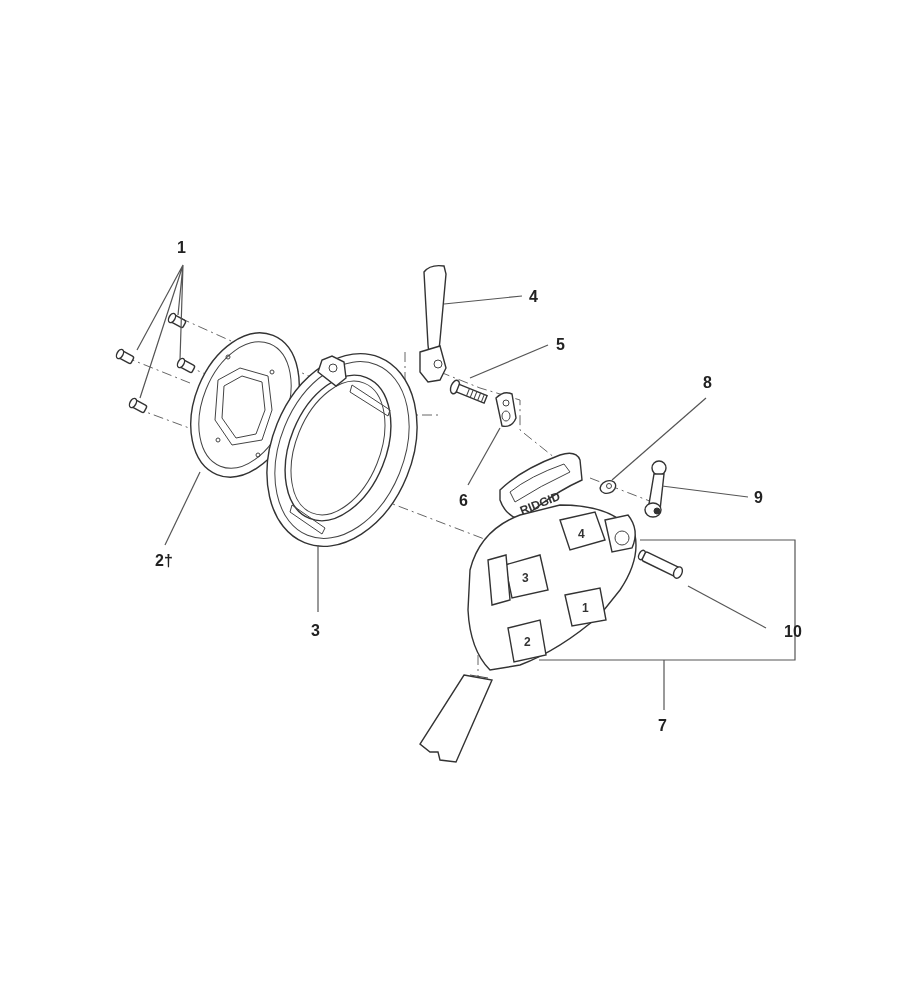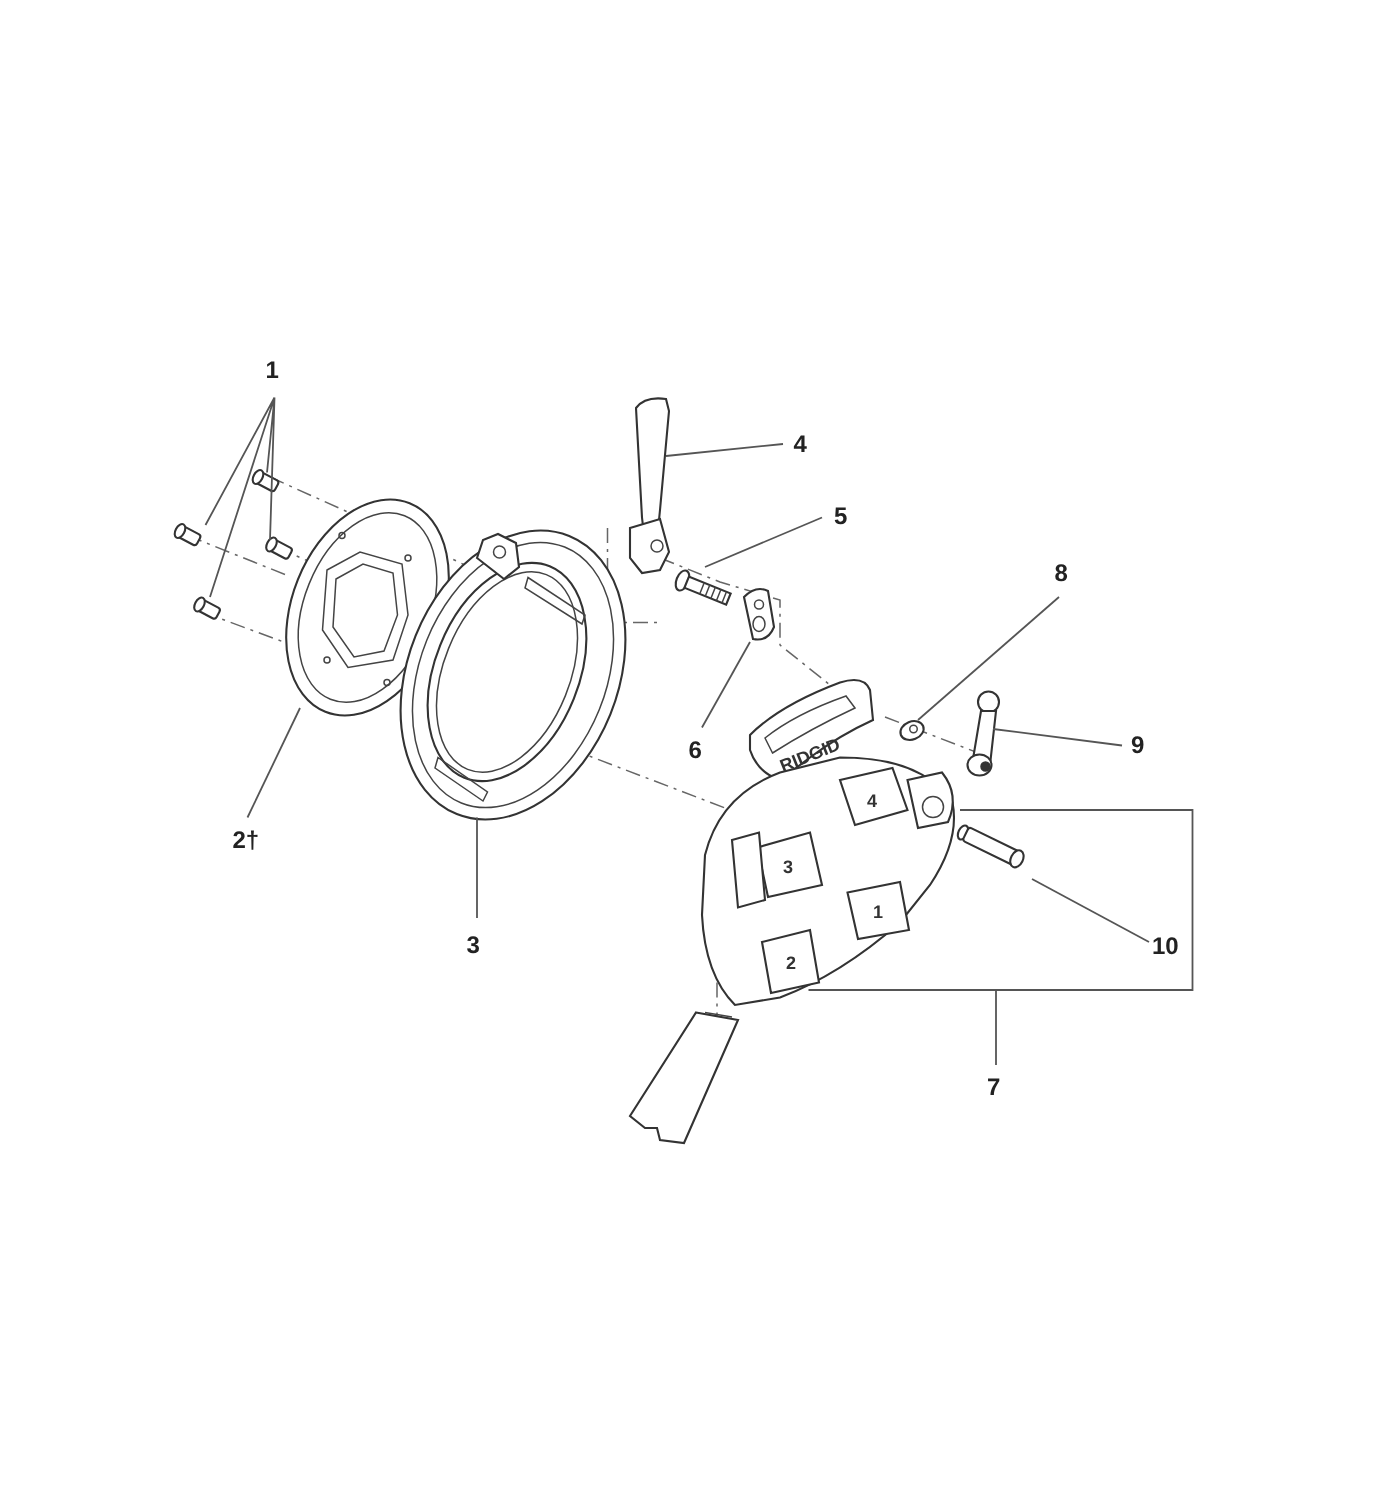--- a/index.html
+++ b/index.html
@@ -159,14 +159,14 @@
 
   <span class="callout" style="left:177px; top:240px;">1</span>
   <span class="callout" style="left:155px; top:553px;">2†</span>
   <span class="callout" style="left:311px; top:623px;">3</span>
   <span class="callout" style="left:529px; top:289px;">4</span>
   <span class="callout" style="left:556px; top:337px;">5</span>
   <span class="callout" style="left:459px; top:493px;">6</span>
   <span class="callout" style="left:658px; top:718px;">7</span>
   <span class="callout" style="left:703px; top:375px;">8</span>
   <span class="callout" style="left:754px; top:490px;">9</span>
-  <span class="callout" style="left:768px; top:624px;">10</span>
+  <span class="callout" style="left:784px; top:624px;">10</span>
 </div>
 
 </body></html>

